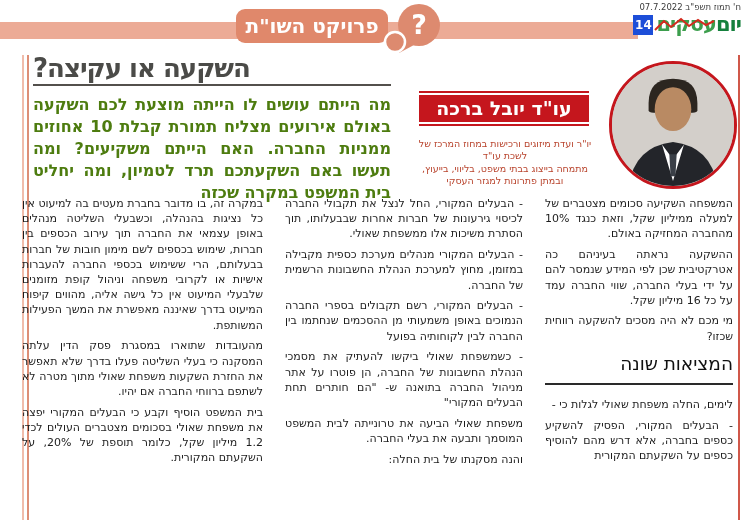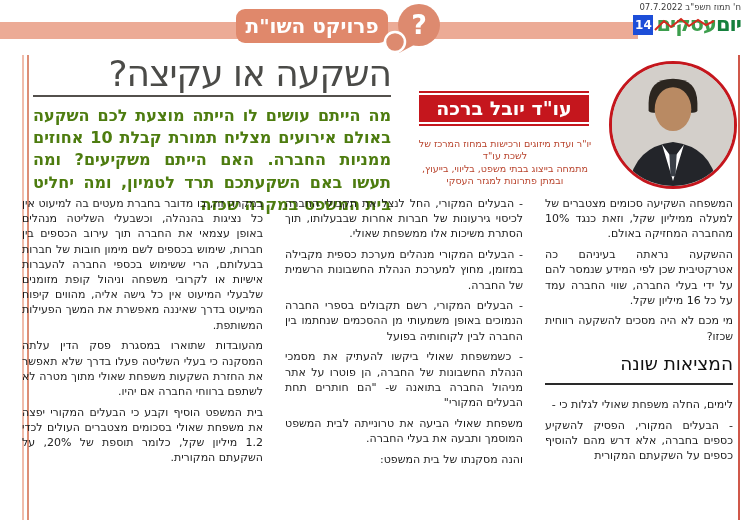--- a/index.html
+++ b/index.html
@@ -26,21 +26,21 @@
     width:20px;height:20px;background:#1d4ed8;color:#fff;font-size:12px;font-weight:bold;
     display:flex;align-items:center;justify-content:center;flex:0 0 auto;
   }
   
   .edge-left-outer{position:absolute;left:22px;top:55px;bottom:0;width:2px;background:#f0bcab;}
   .edge-left-inner{position:absolute;left:27px;top:55px;bottom:0;width:2px;background:#dd8e76;}
   .edge-right{position:absolute;right:5px;top:55px;bottom:0;width:2.5px;background:#d0584a;}
   
   .headline-block{position:absolute;top:54px;left:33px;width:358px;}
   .headline{
-    margin:0;font-size:36px;font-weight:normal;color:#4b4b48;text-align:right;
+    margin:0;font-size:26px;font-weight:bold;color:#4b4b48;text-align:left;
     line-height:1.12;letter-spacing:-1px;
   }
   .headline-rule{border-bottom:2.5px solid #53504c;margin-top:1px;}
   .subhead{
     margin:8px 0 0;font-size:16px;font-weight:bold;color:#4d7c0f;line-height:1.38;
     text-align:justify;text-align-last:right;
   }
   
   .author-photo{
     position:absolute;top:61px;right:8px;width:122px;height:122px;border-radius:50%;
@@ -142,21 +142,21 @@
         <h2 class="col-heading">המציאות שונה</h2>
         <p class="para">לימים, החלה משפחת שאולי לגלות כי -</p>
         <p class="para">- הבעלים המקורי, הפסיק להשקיע כספים בחברה, אלא דרש מהם להוסיף כספים על השקעתם המקורית</p>
       </div>
     <div class="col col-2">
         <p class="para">- הבעלים המקורי, החל לנצל את תקבולי החברה לכיסוי גירעונות של חברות אחרות שבבעלותו, תוך הסתרת משיכות אלו ממשפחת שאולי.</p>
         <p class="para">- הבעלים המקורי מנהלים מערכת כספית מקבילה במזומן, מחוץ למערכת הנהלת החשבונות הרשמית של החברה.</p>
         <p class="para">- הבעלים המקורי, רשם תקבולים בספרי החברה הנמוכים באופן משמעותי מן ההסכמים שנחתמו בין החברה לבין לקוחותיה בפועל</p>
         <p class="para">- כשמשפחת שאולי ביקשו להעתיק את מסמכי הנהלת החשבונות של החברה, הן פוטרו על אתר מניהול החברה בתואנה ש- "הם חותרים תחת הבעלים המקורי"</p>
         <p class="para">משפחת שאולי הביעה את טרונייתה לבית המשפט המוסמך ותבעה את בעלי החברה.</p>
-        <p class="para">והנה מסקנתו של בית המשפט:</p>
+        <p class="para">והנה מסקנתו של בית החלה:</p>
       </div>
     <div class="col col-3">
         <p class="para">במקרה זה, בו מדובר בחברת מעטים בה למיעוט אין כל נציגות בהנהלה, וכשבעלי השליטה מנהלים באופן עצמאי את החברה תוך עירוב הכספים בין חברות, שימוש בכספים לשם מימון חובות של חברות בבעלותם, הרי ששימוש בכספי החברה להעברות אישיות או לקרובי משפחה וניהול קופת מזומנים שלבעלי המיעוט אין כל גישה אליה, מהווים קיפוח המיעוט בדרך שאיננה מאפשרת את המשך הפעילות המשותפת.</p>
         <p class="para">מהעובדות שתוארו במסגרת פסק הדין עלתה המסקנה כי בעלי השליטה פעלו בדרך שלא תאפשר את החזרת השקעות משפחת שאולי מתוך מטרה לא לשתפם ברווחי החברה אם יהיו.</p>
         <p class="para">בית המשפט הוסיף וקבע כי הבעלים המקורי יפצה את משפחת שאולי בסכומים מצטברים העולים לכדי 1.2 מיליון שקל, כלומר תוספת של 20%, על השקעתם המקורית.</p>
       </div>
   </div>
 
 </div>
 

